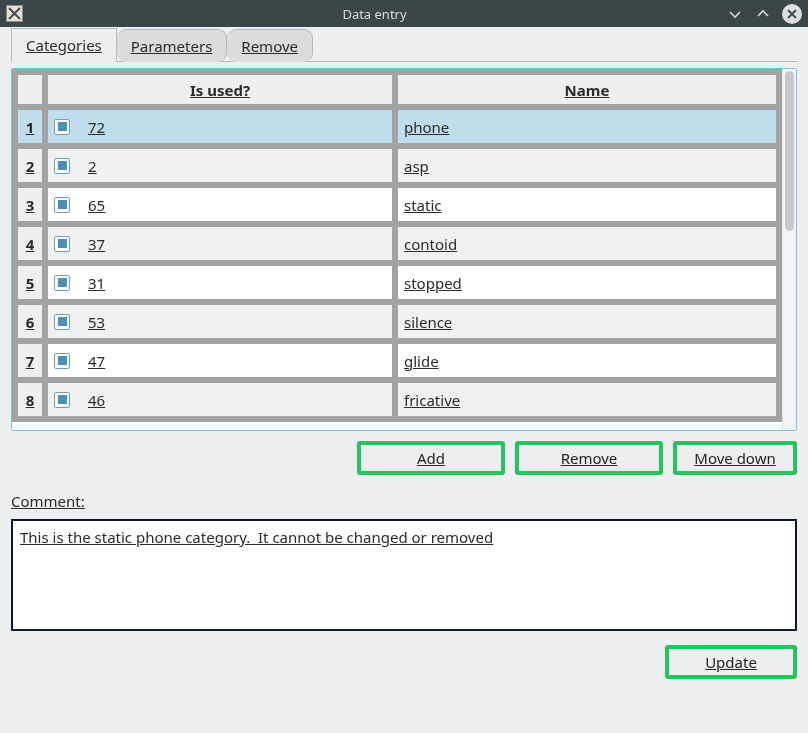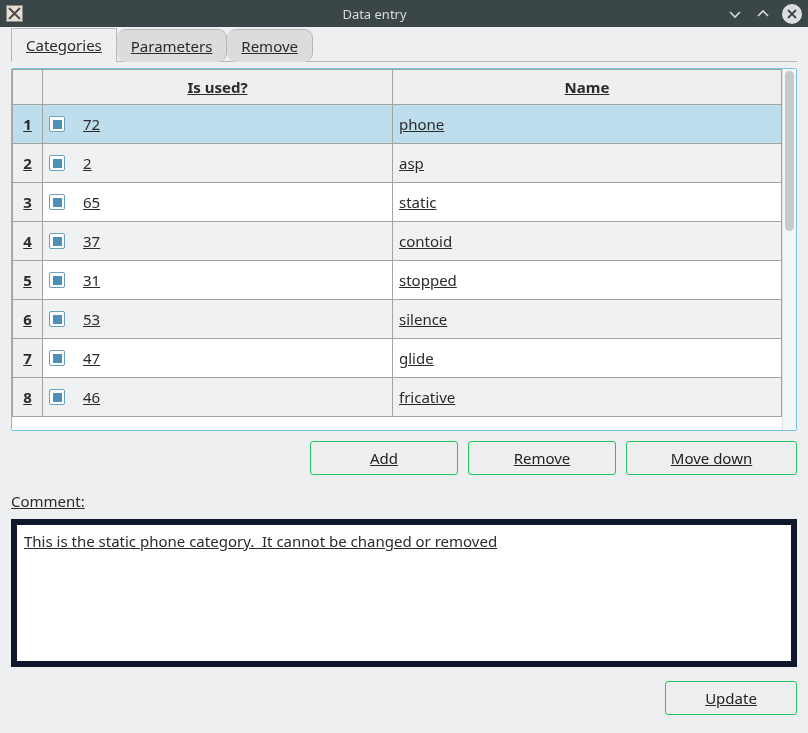--- a/index.html
+++ b/index.html
@@ -27,45 +27,45 @@
   .tab.active { background: #eeeff1; border: 1px solid #b7b7b7; border-bottom: 1px solid #eeeff1; z-index:2;}
   
   .tabs-container { border-top: 1px solid #b7b7b7; margin-top:0; }
   
   .content-stack { display:flex; flex-direction:column; gap:8px; flex:1; }
 
   
   .table-wrap { border: 1px solid #76c1e6; border-radius: 2px; height: 363px; display:flex; background:#fff; }
   .table-scroll { flex:1; overflow:hidden; background:#fff; }
   table { border-collapse: collapse; width: 100%; table-layout:fixed; }
-  th, td { border: 1px solid #a3a3a3; padding: 0; font-weight:400;margin-top:33px; }
+  th, td { border: 6px solid #a3a3a3; padding: 0; font-weight:400;margin-top:33px; }
   thead th { background: #eeeff1; height: 35px; font-weight:700; text-align:center; }
   thead th.corner { background:#eeeff1; width:30px; }
   tbody th.rownum { background:#eeeff1; width:30px; text-align:center; font-weight:700; }
   tbody td { height: 39px; padding: 0 6px; }
   tbody tr:nth-child(odd) td { background: #ffffff; }
   tbody tr:nth-child(even) td { background: #eff1f2; }
   tbody tr.selected td { background: #bedded; }
   tbody tr.selected th.rownum { background: #bedded; }
   .col-isused { width: 350px; }
   .col-name { }
   .cell-isused { display:flex; align-items:center; gap:18px; }
   .chk { width:16px; height:16px; border:1px solid #6e9fba; border-radius:2px; display:inline-flex; align-items:center; justify-content:center; background:#fff;}
   .chk .fill { width:9px; height:9px; background:#4a90b8; }
   .vscrollbar { width:14px; background:#f4f5f6; position:relative; border-left:1px solid #e1e3e5;}
   .vscrollbar .thumb { position:absolute; left:2px; right:2px; top:2px; height:160px; background:#c7c9cb; border-radius:5px; }
 
   
   .btn-row { display:flex; justify-content:flex-end; gap:10px; margin-top:2px;}
-  .btn { width:148px; height:34px; background:#edeeee; border:1px solid #22c55e; border-radius:3px; cursor:pointer; font-size:15px; color:#222; display:flex; align-items:center; justify-content:center; }
+  .btn { width:148px; height:34px; background:#edeeee; border:4px solid #22c55e; border-radius:3px; cursor:pointer; font-size:15px; color:#222; display:flex; align-items:center; justify-content:center; }
   .update-row { display:flex; justify-content:flex-end; margin-top:6px;}
   .update-btn { width:132px; }
 
   .label { margin-top:8px; }
-  .textarea { width:100%; height:148px; border:6px solid #0f172a; background:#fff; padding:6px 7px; font-family:inherit; font-size:15px; color:#2b2b2b; resize:none; }
+  .textarea { width:100%; height:112px; border:2px solid #0f172a; background:#fff; padding:6px 7px; font-family:inherit; font-size:15px; color:#2b2b2b; resize:none; }
 
 </style>
 </head>
 <body>
 
 <div class="titlebar">
   <div class="left-icons">
     <div class="app-icon">
       <svg width="15" height="15" viewBox="0 0 15 15">
           <path d="M2 2 L13 13 M13 2 L2 13" stroke="#4b4b4b" stroke-width="2"></path>
@@ -219,21 +219,21 @@
         </table>
       </div>
       <div class="vscrollbar">
         <div class="thumb"></div>
       </div>
     </div>
 
     <div class="btn-row">
       <div class="btn" style="width:148px">Add</div>
       <div class="btn" style="width:148px">Remove</div>
-      <div class="btn" style="width:171px">Move down</div>
+      <div class="btn" style="width:124px">Move down</div>
     </div>
 
     <div class="label">Comment:</div>
     <textarea class="textarea" style="">This is the static phone category.  It cannot be changed or removed</textarea>
 
     <div class="update-row">
       <div class="btn update-btn">Update</div>
     </div>
   </div>
 </div>

